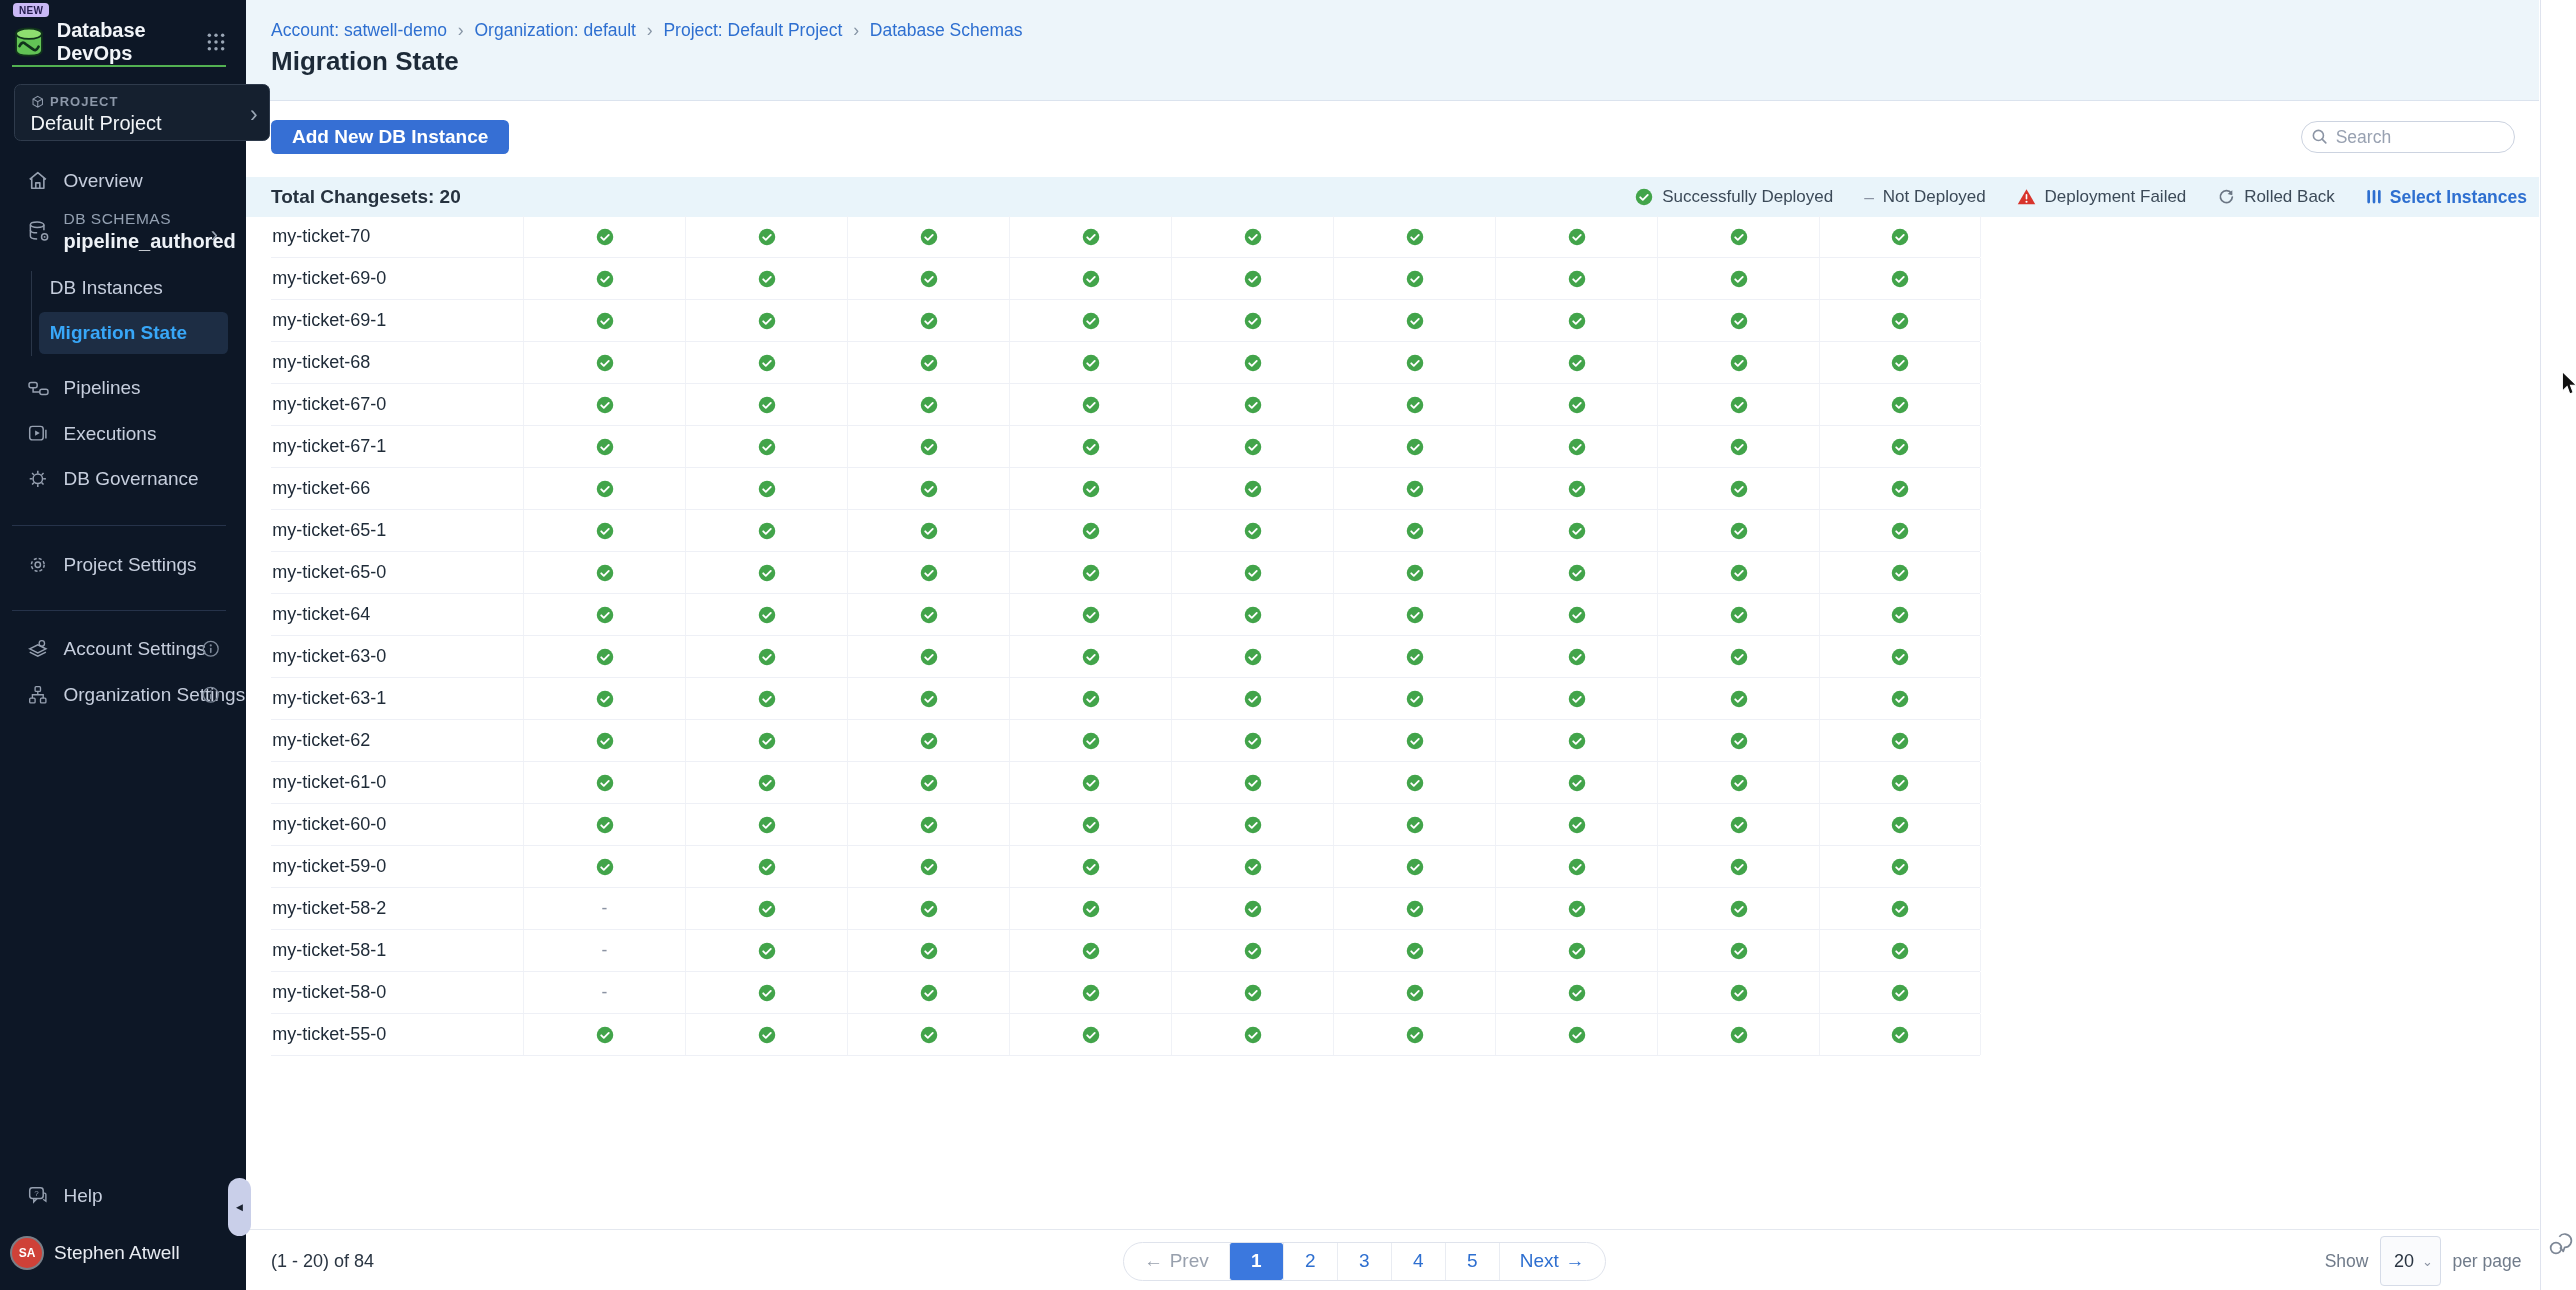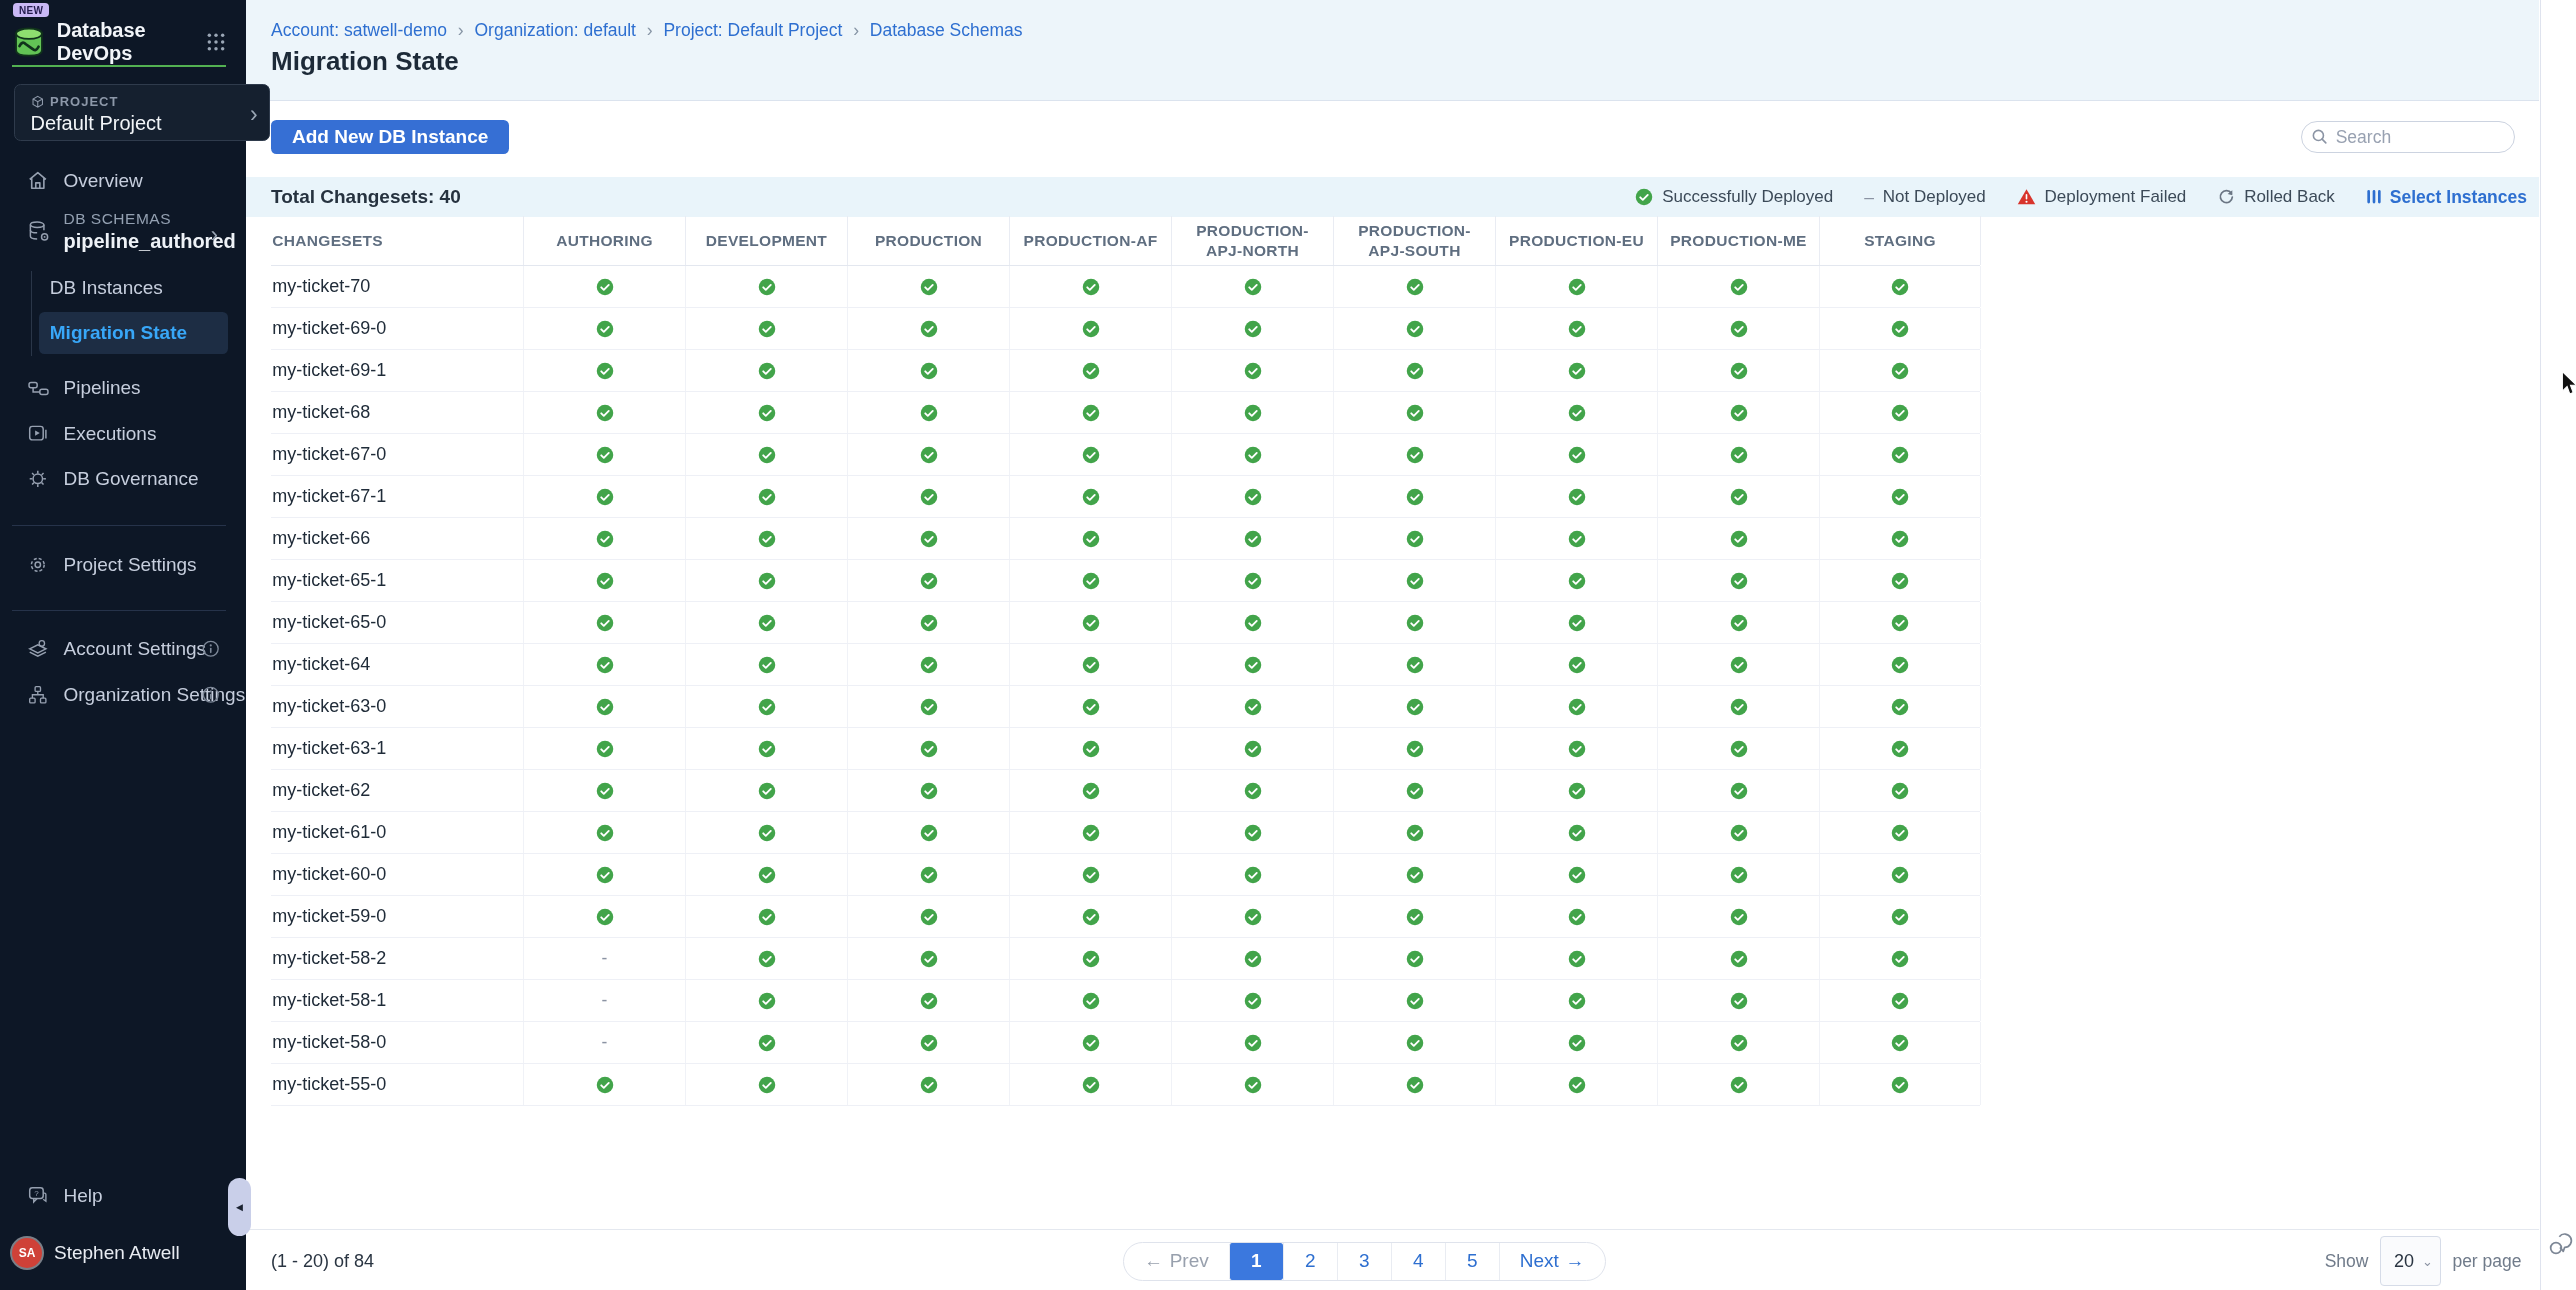--- a/index.html
+++ b/index.html
@@ -282,21 +282,21 @@
   <button class="add-btn">Add New DB Instance</button>
   <div class="search-box">
     <svg width="17.5" height="17.5" viewBox="0 0 26 26">
         <circle cx="11" cy="11" r="7.5" fill="none" stroke="#8b94a4" stroke-width="2.4"></circle>
         <path d="M16.5 16.5 L22 22" stroke="#8b94a4" stroke-width="2.4" stroke-linecap="round"></path>
       </svg>
     <input type="text" placeholder="Search" style="">
   </div>
 
   <div class="summary-band">
-    <div class="total-label">Total Changesets: 40</div>
+    <div class="total-label">Total Changesets: 20</div>
     <div class="legend">
 
       <div class="legend-item">
           <svg width="18" height="18" viewBox="0 0 24 24">
             <circle cx="12" cy="12" r="11" fill="#42a44a"></circle>
             <path d="M7 12.4 L10.4 15.8 L17 9.2" stroke="#fff" stroke-width="2.5" fill="none" stroke-linecap="round" stroke-linejoin="round"></path>
           </svg>
           <span>Successfully Deployed</span>
         </div>
         <div class="legend-item">
@@ -325,32 +325,20 @@
               <rect x="10" y="3" width="4" height="20" rx="2"></rect>
               <rect x="18" y="3" width="4" height="20" rx="2"></rect>
             </g>
           </svg>
         <span>Select Instances</span>
       </div>
     </div>
   </div>
 
   <div class="mtable">
-    <div class="trow thead">
-        <div class="th">CHANGESETS</div>
-        <div class="th">AUTHORING</div>
-        <div class="th">DEVELOPMENT</div>
-        <div class="th">PRODUCTION</div>
-        <div class="th">PRODUCTION-AF</div>
-        <div class="th">PRODUCTION-APJ-NORTH</div>
-        <div class="th">PRODUCTION-APJ-SOUTH</div>
-        <div class="th">PRODUCTION-EU</div>
-        <div class="th">PRODUCTION-ME</div>
-        <div class="th">STAGING</div>
-      </div>
     <div id="tbody">
         <div class="trow drow">
           <div class="td">my-ticket-70</div>
           <div class="td">
             <svg width="18" height="18" viewBox="0 0 24 24">
               <circle cx="12" cy="12" r="11" fill="#42a44a"></circle>
               <path d="M7 12.4 L10.4 15.8 L17 9.2" stroke="#fff" stroke-width="2.5" fill="none" stroke-linecap="round" stroke-linejoin="round"></path>
             </svg>
           </div>
           <div class="td">

